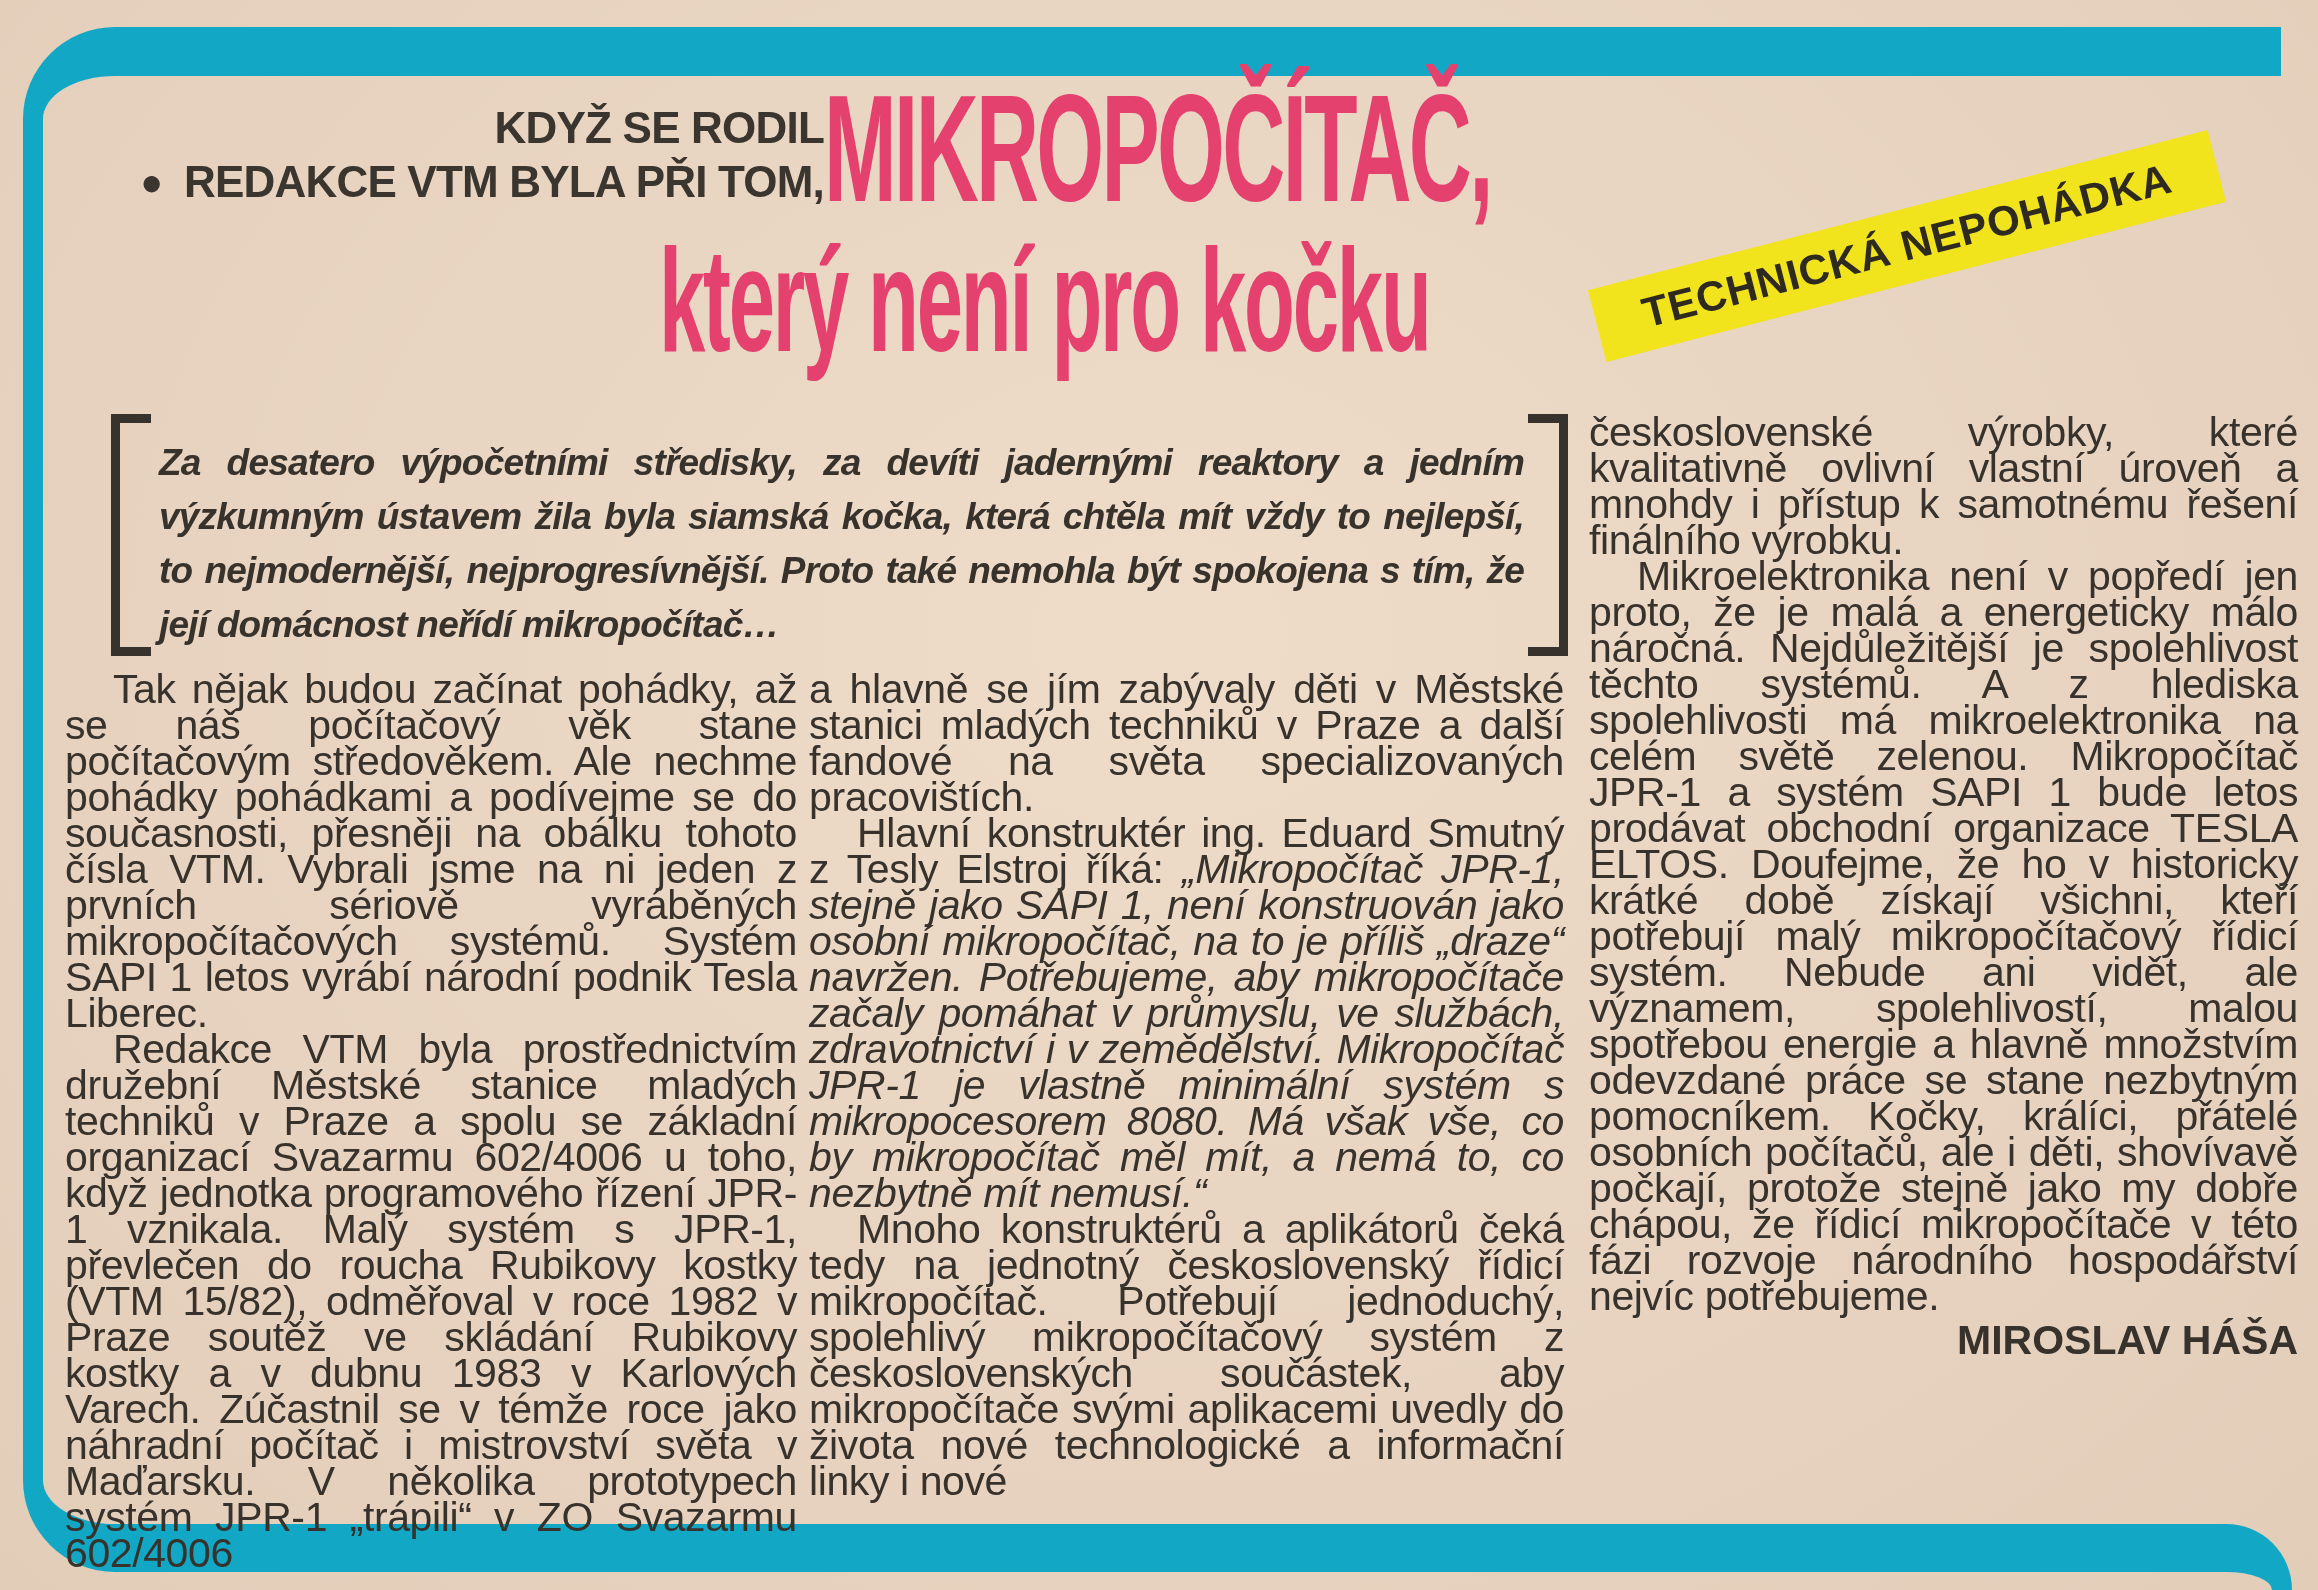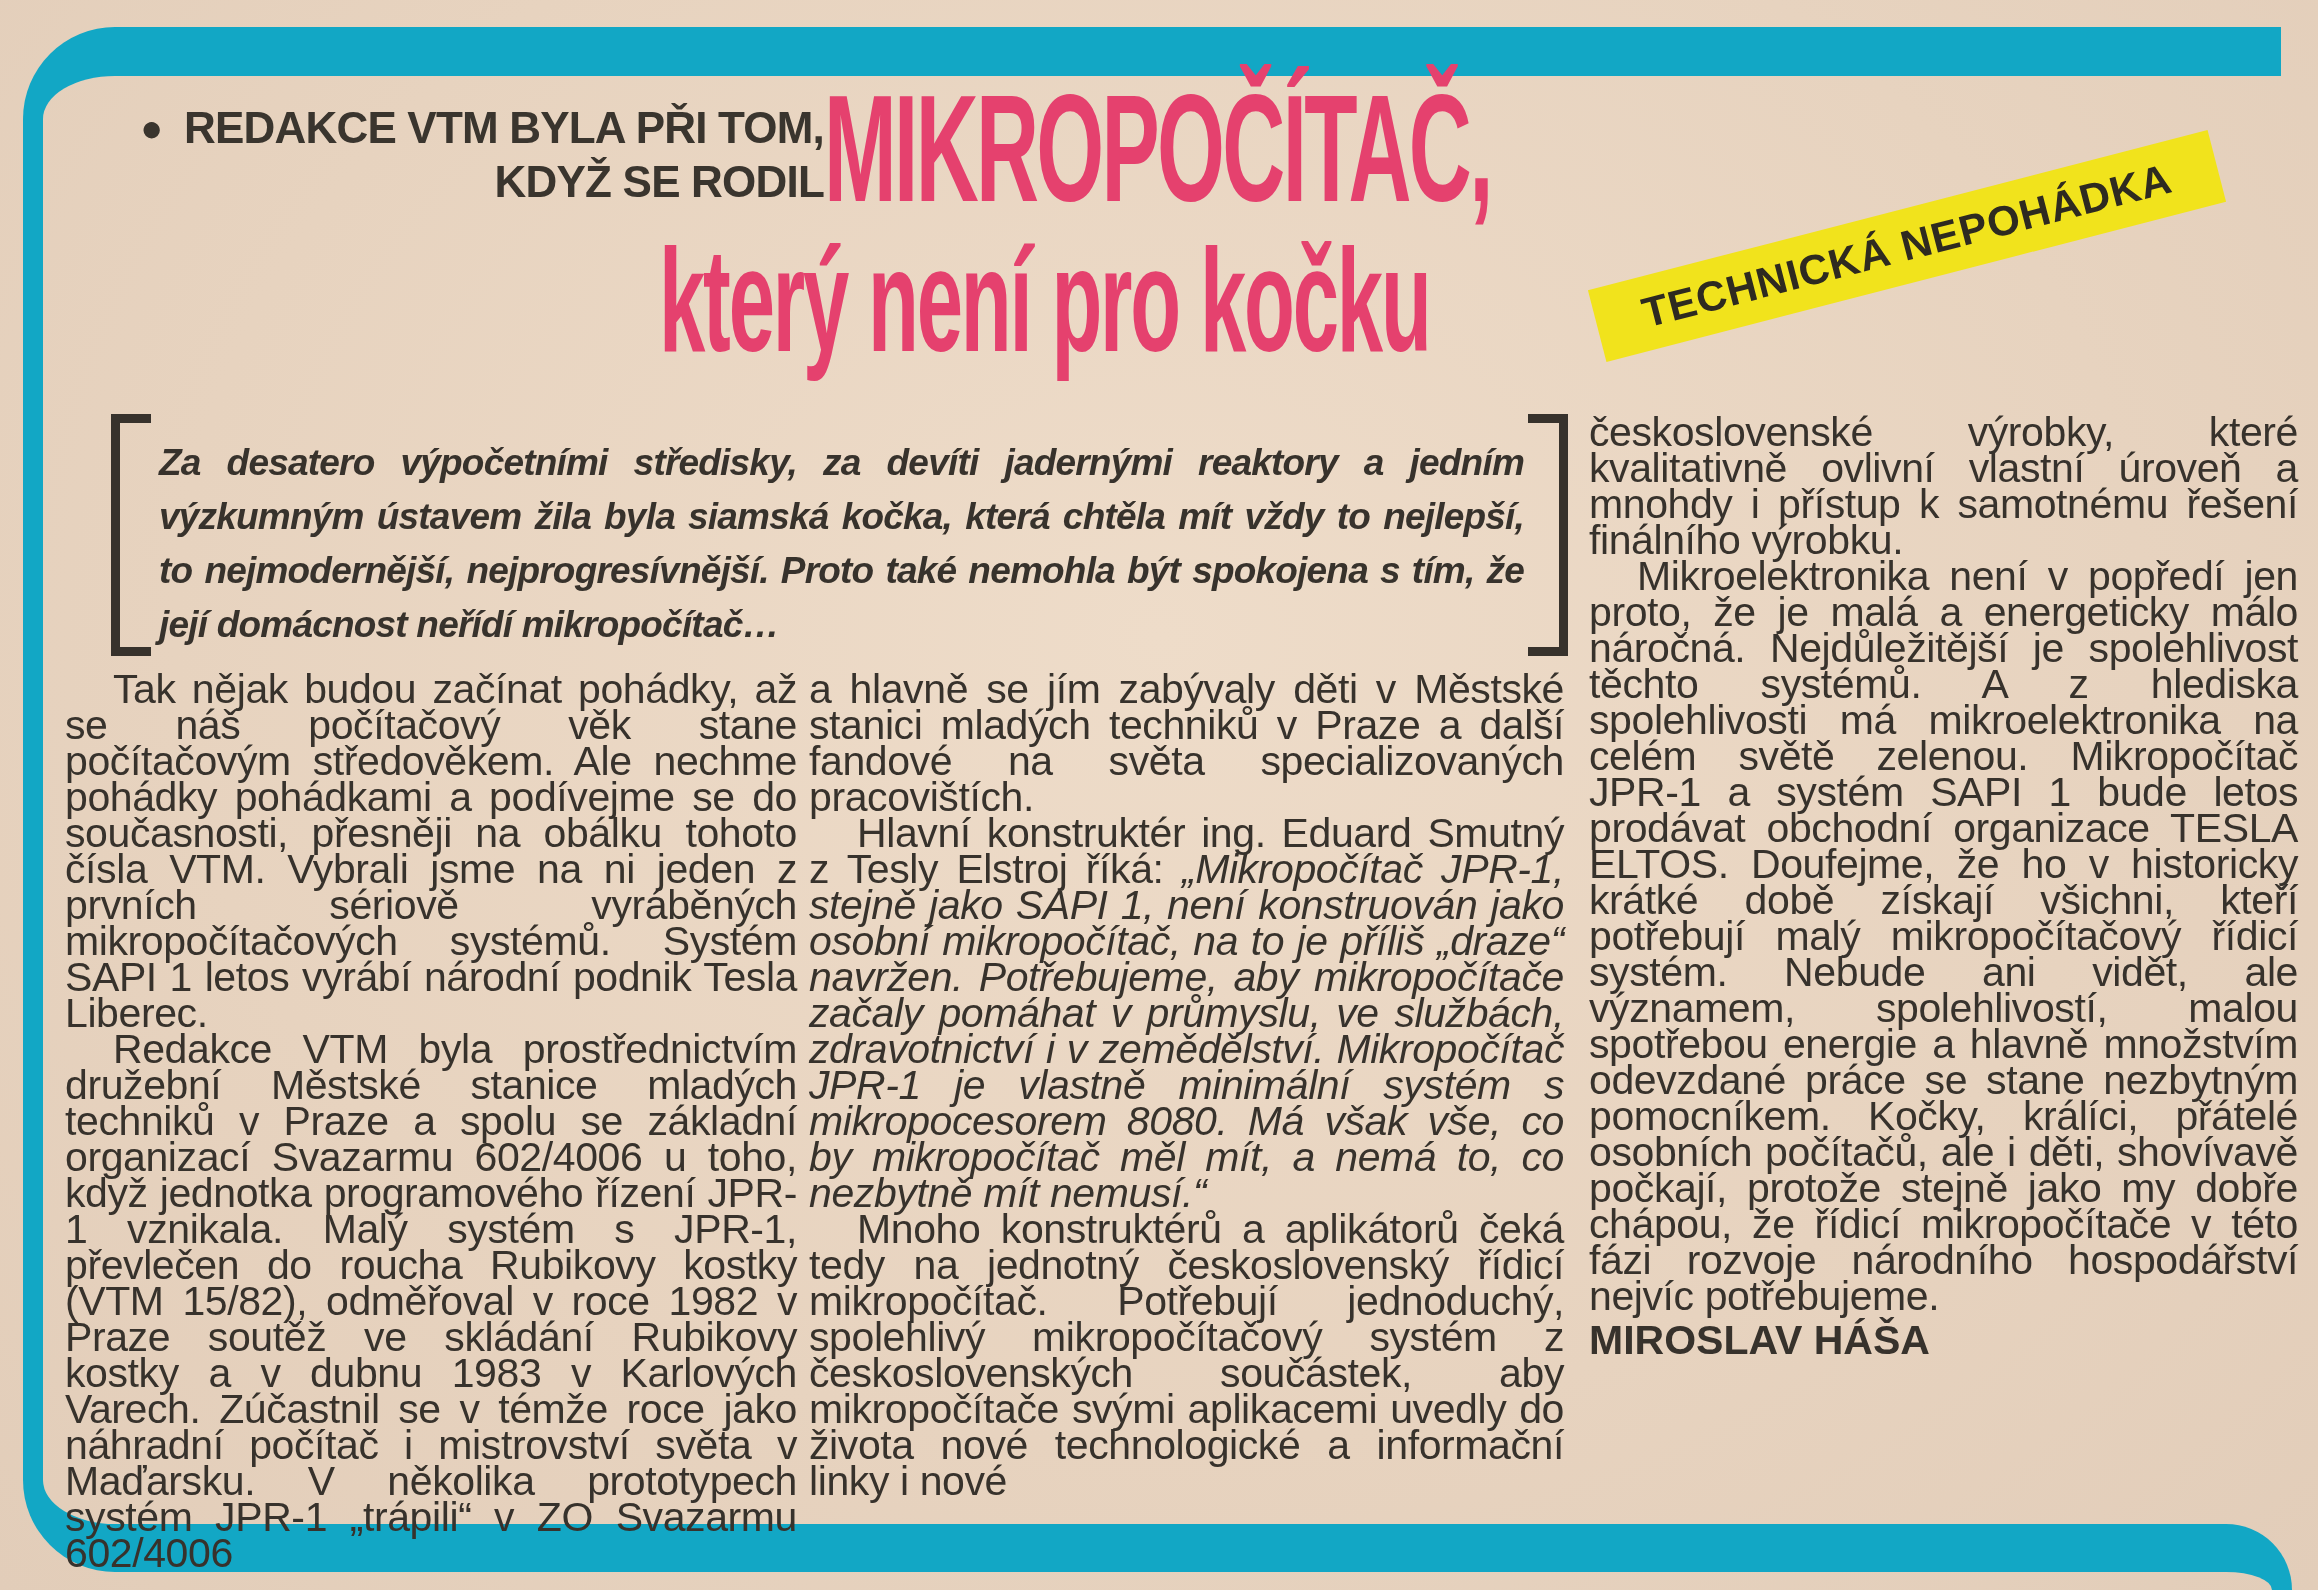--- a/index.html
+++ b/index.html
@@ -70,35 +70,35 @@
   .col{
     position:absolute; font-size:41px; line-height:36px;
     letter-spacing:-0.4px; text-align:justify; color:#37322c;
   }
   .col p{margin:0; padding:0;}
   .col p.indent{text-indent:48px;}
   .col .quote{font-style:italic;}
   .col1{left:65px;  top:671px; width:732px;}
   .col2{left:809px; top:671px; width:755px;}
   .col3{left:1589px; top:414px; width:709px;}
-  .author{font-weight:bold; text-align:left; margin-top:7.7px !important; letter-spacing:0;}
+  .author{font-weight:bold; text-align:right; margin-top:7.7px !important; letter-spacing:0;}
 </style>
 </head>
 <body>
 
 <div class="page">
 
   <div class="frame-left"></div>
   <div class="frame-top-ext"></div>
   <div class="frame-bottom-ext"></div>
   <div class="frame-curl"></div>
 
   <div class="kicker">
+    <div>KDYŽ SE RODIL</div>
     <div><span class="bullet">●</span><span>REDAKCE VTM BYLA PŘI TOM,</span></div>
-    <div>KDYŽ SE RODIL</div>
   </div>
 
   <div class="title1">MIKROPOČÍTAČ,</div>
   <div class="title2">který není pro kočku</div>
 
   <div class="banner">TECHNICKÁ NEPOHÁDKA</div>
 
   <div class="lead">
     <div class="bracket l"></div>
     <div class="bracket r"></div>

